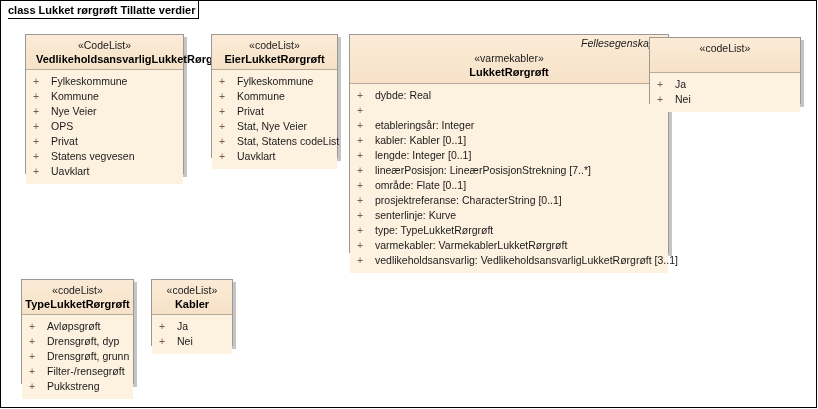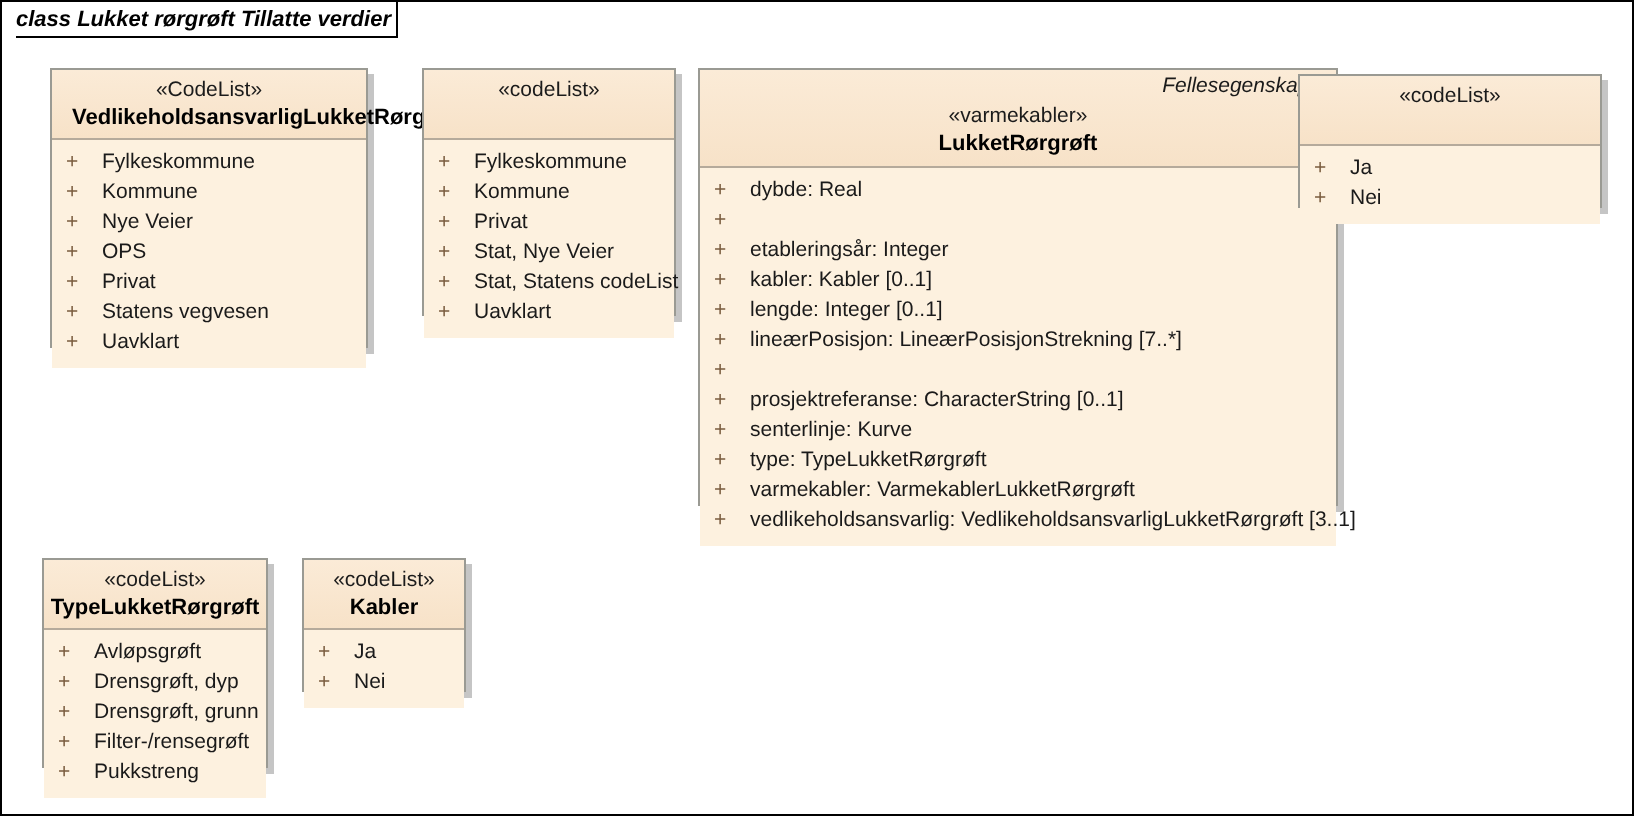--- a/index.html
+++ b/index.html
@@ -34,21 +34,20 @@
     height: 18px;
     padding: 0 0 0 7px;
     display: flex;
     align-items: flex-end;
     background: #ffffff;
     font-size: 11px;
     font-weight: bold;
     color: #000000;
     white-space: nowrap;
     z-index: 40;
-    font-style: italic;
   }
   #title-tab .tab-body {
     border-bottom: 1px solid #000000;
     border-right: 1px solid #000000;
     height: 17px;
     display: flex;
     align-items: center;
     padding: 0 3px 0 0;
   }
   #title-tab .tab-slant {
@@ -198,20 +197,21 @@
       <div class="attr-row">
         <span class="attr-vis">+</span>
         <span class="attr-text">Uavklart</span>
       </div>
     </div>
   </div>
 
   <div class="uml-box" id="box-eier">
     <div class="uml-header">
       <span class="stereotype">«codeList»</span>
+      <span class="class-name">EierLukketRørgrøft</span>
     </div>
     <div class="uml-body">
       <div class="attr-row">
         <span class="attr-vis">+</span>
         <span class="attr-text">Fylkeskommune</span>
       </div>
       <div class="attr-row">
         <span class="attr-vis">+</span>
         <span class="attr-text">Kommune</span>
       </div>
@@ -259,20 +259,21 @@
       <div class="attr-row">
         <span class="attr-vis">+</span>
         <span class="attr-text">lengde: Integer [0..1]</span>
       </div>
       <div class="attr-row">
         <span class="attr-vis">+</span>
         <span class="attr-text">lineærPosisjon: LineærPosisjonStrekning [7..*]</span>
       </div>
       <div class="attr-row">
         <span class="attr-vis">+</span>
+        <span class="attr-text">område: Flate [0..1]</span>
       </div>
       <div class="attr-row">
         <span class="attr-vis">+</span>
         <span class="attr-text">prosjektreferanse: CharacterString [0..1]</span>
       </div>
       <div class="attr-row">
         <span class="attr-vis">+</span>
         <span class="attr-text">senterlinje: Kurve</span>
       </div>
       <div class="attr-row">

